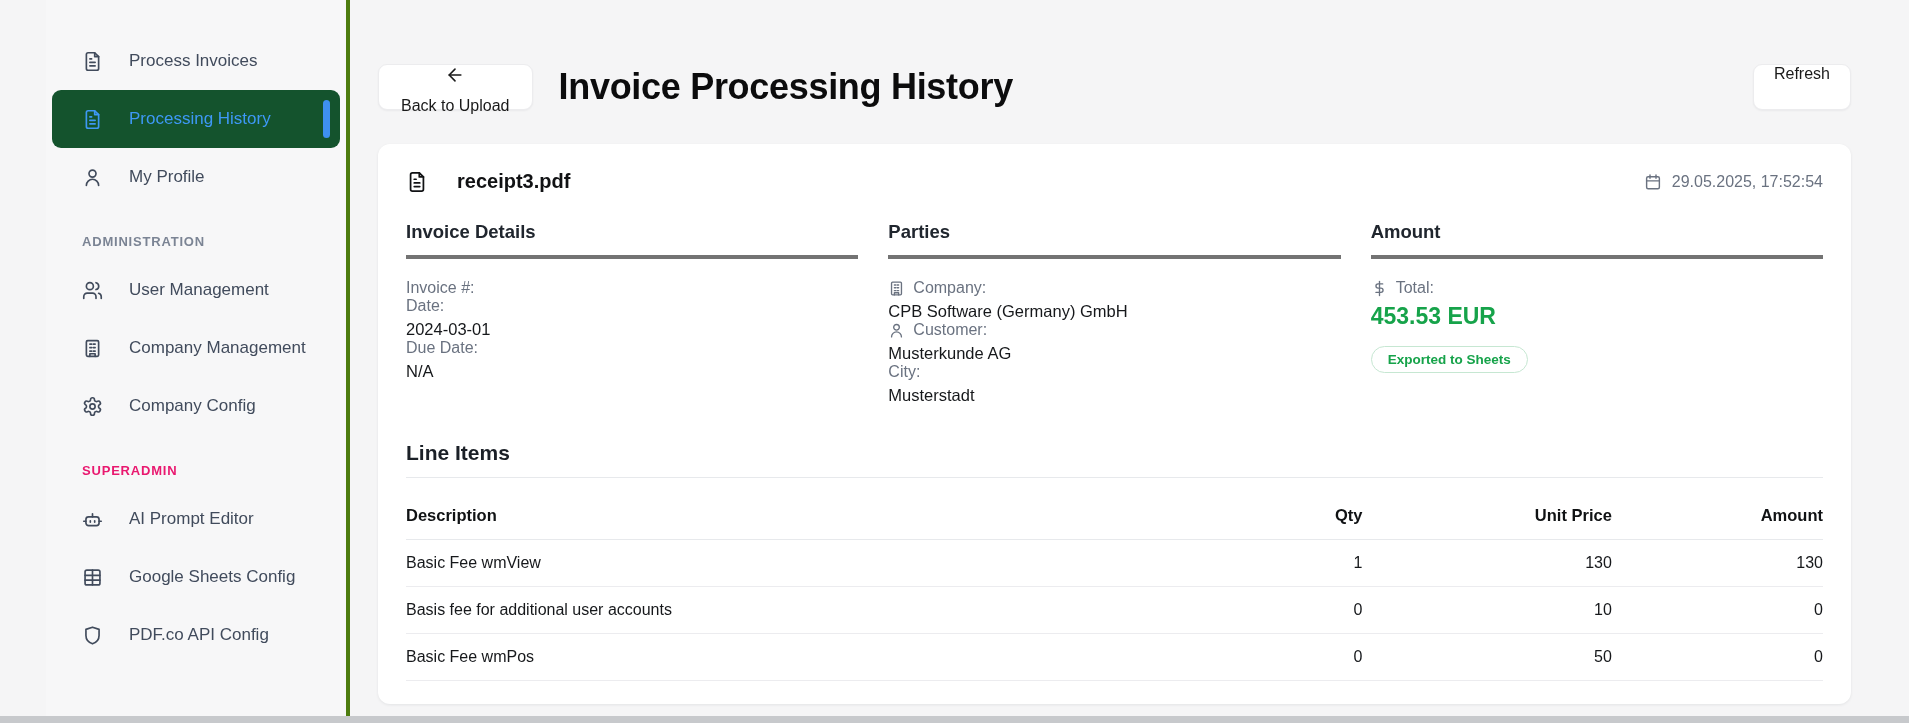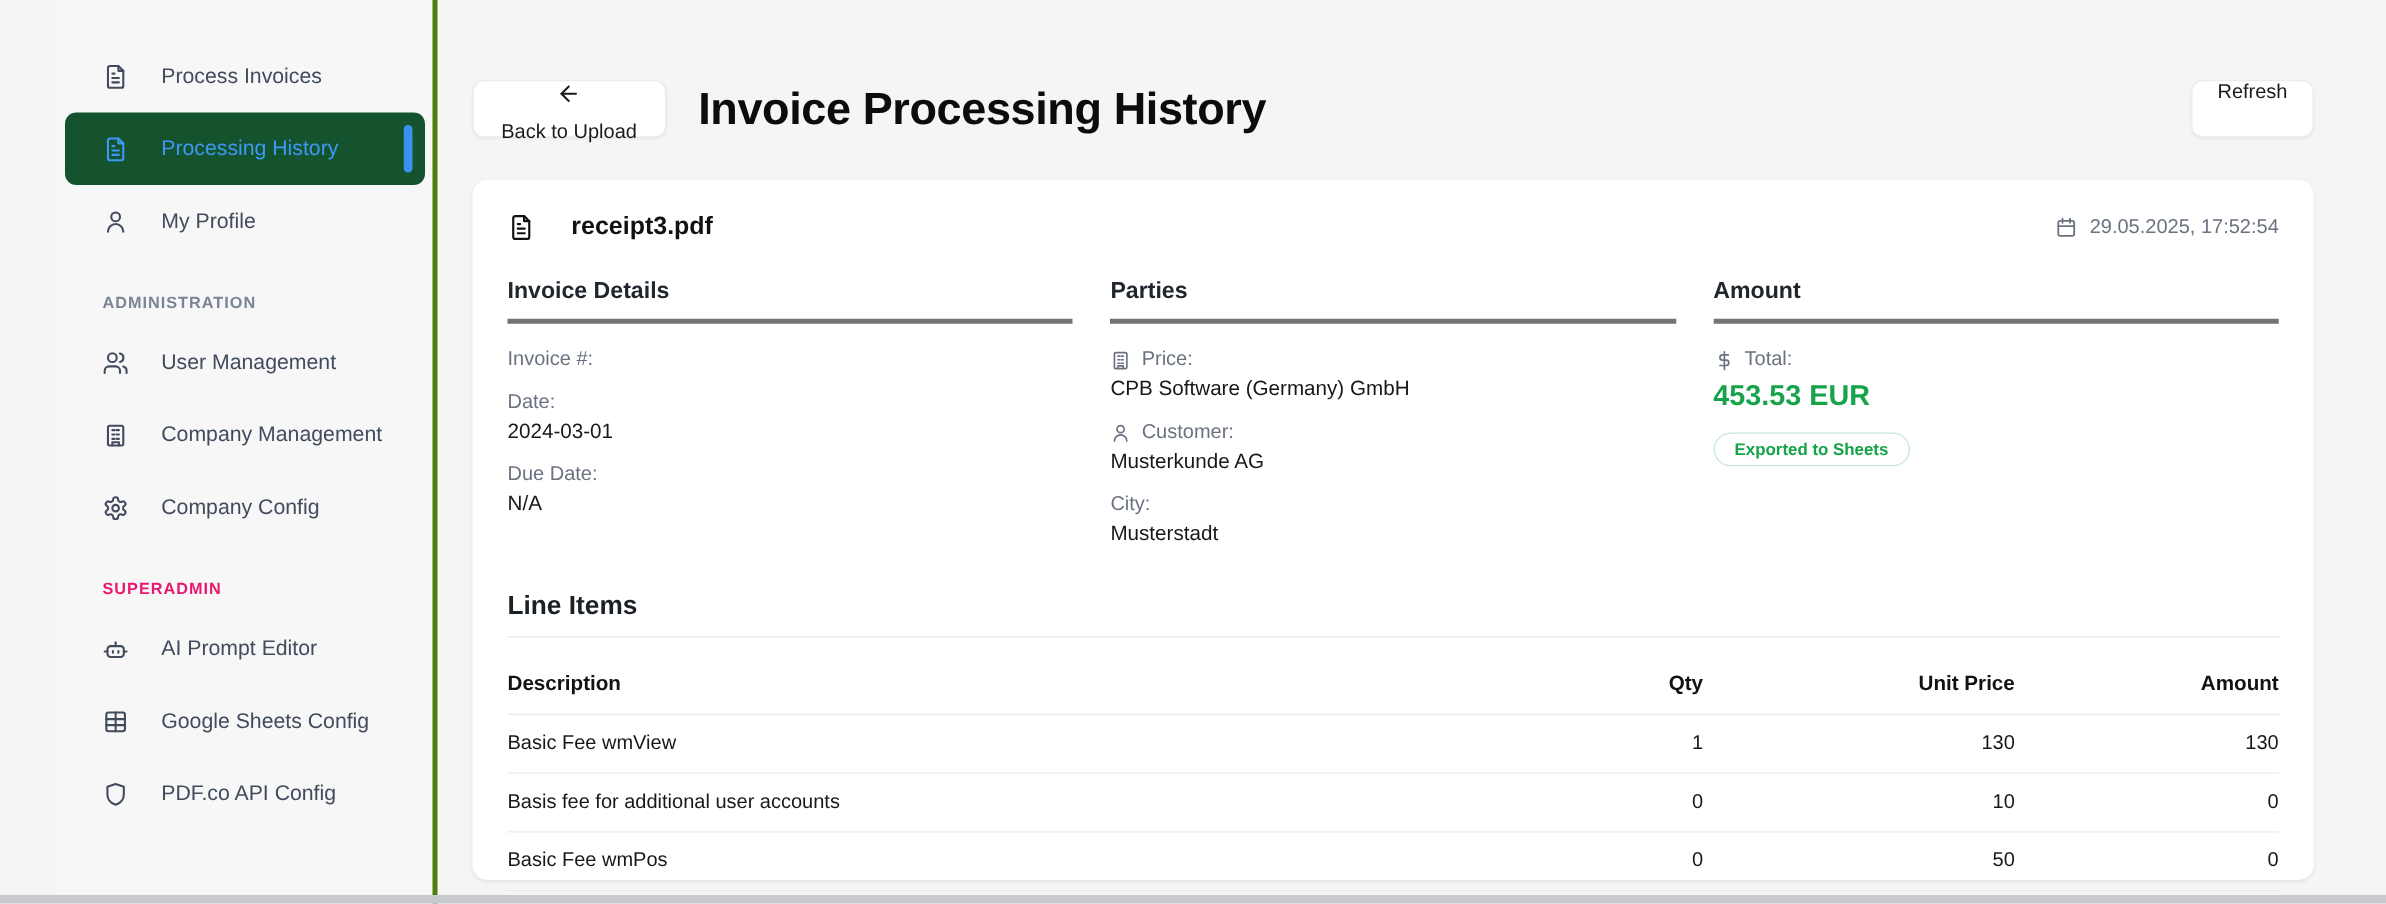--- a/index.html
+++ b/index.html
@@ -86,21 +86,21 @@
   .file-date .icon svg { width: 18px; height: 18px; display: block; }
   .info-grid {
     margin-top: 28px;
     display: grid; grid-template-columns: 1fr 1fr 1fr; column-gap: 30px;
   }
   .section-title {
     font-size: 18.5px; font-weight: bold; color: #20262e;
     padding-bottom: 12px; border-bottom: 4px solid #737373;
     margin-bottom: 20px;
   }
-  .fields { display: flex; flex-direction: column; gap: 16px; }
+  .fields { display: flex; flex-direction: column; }
   .field-label { display: flex; align-items: center; gap: 8px; font-size: 16px; color: #6a7280; }
   .field-label .icon svg { width: 17px; height: 17px; display: block; }
   .field-value { margin-top: 5px; font-size: 16.5px; color: #16181b; }
   .total-value { margin-top: 6px; font-size: 23px; font-weight: bold; color: #16a34a; }
   .export-badge {
     display: inline-flex; align-items: center;
     margin-top: 16px; padding: 5px 16px;
     border: 1px solid #c6e7d2; border-radius: 999px;
     font-size: 13.5px; font-weight: bold; color: #16a34a;
     background: #ffffff;
@@ -293,21 +293,21 @@
         <div class="fields" id="parties-fields">
             <div class="field">
               <div class="field-label">
                 <span class="icon">
                   <svg fill="none" stroke="currentColor" stroke-width="1.9" stroke-linecap="round" stroke-linejoin="round" viewBox="0 0 24 24">
                     <rect x="5" y="3" width="14" height="18" rx="1.5"></rect>
                     <path d="M9 21v-3h6v3"></path>
                     <path d="M9 7h2M13 7h2M9 11h2M13 11h2M9 15h2M13 15h2"></path>
                   </svg>
                 </span>
-                <span>Price:</span>
+                <span>Company:</span>
               </div>
               <div class="field-value">CPB Software (Germany) GmbH</div>
             </div>
             <div class="field">
               <div class="field-label">
                 <span class="icon">
                   <svg fill="none" stroke="currentColor" stroke-width="1.9" stroke-linecap="round" stroke-linejoin="round" viewBox="0 0 24 24">
                     <circle cx="12" cy="7.5" r="4"></circle>
                     <path d="M5 21a7 7 0 0 1 14 0"></path>
                   </svg>

